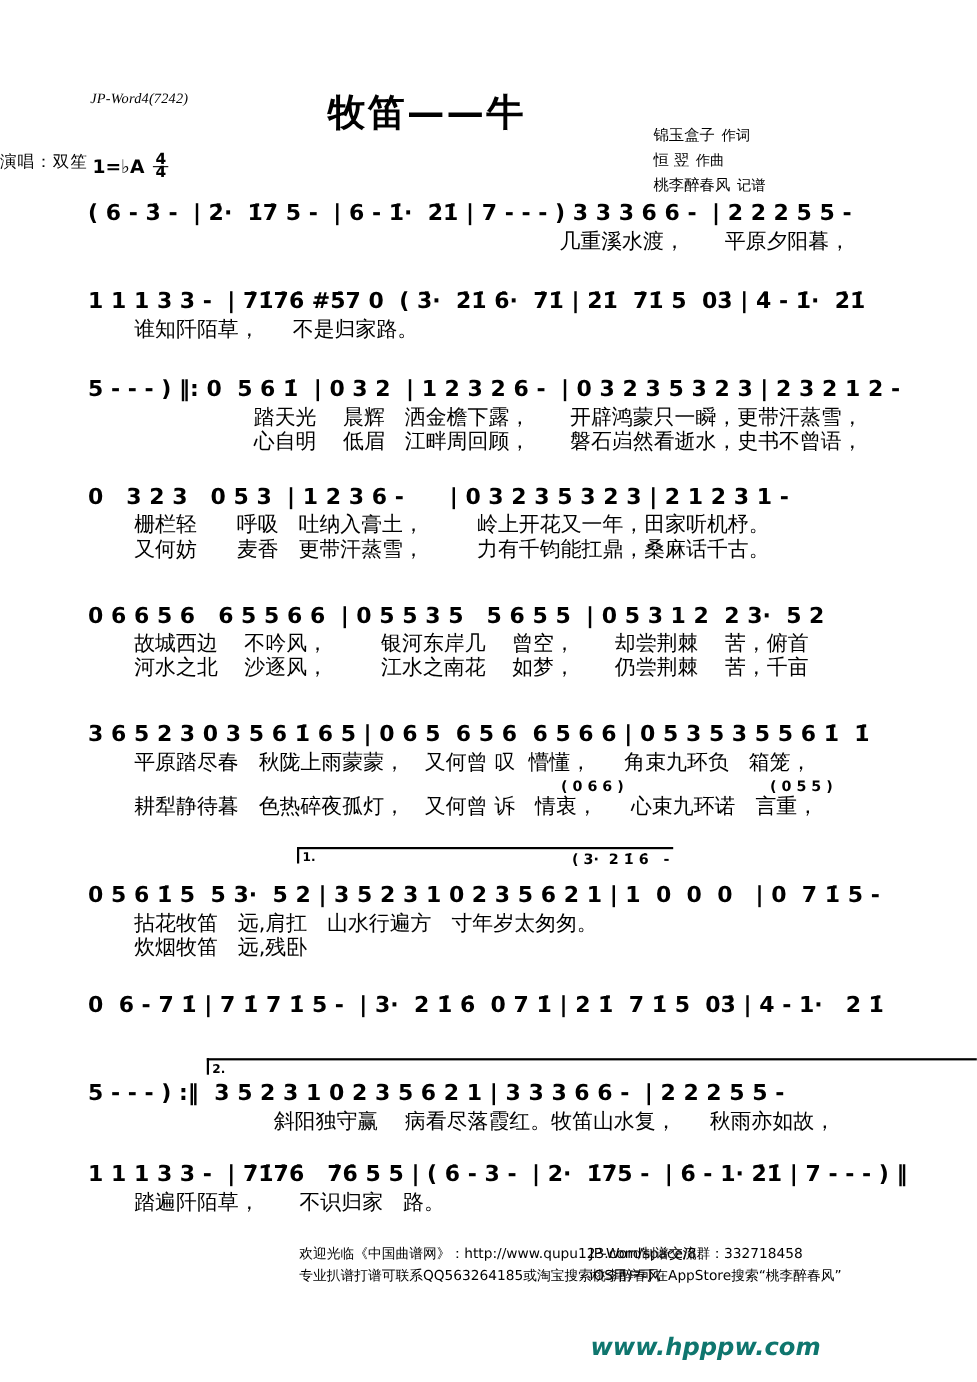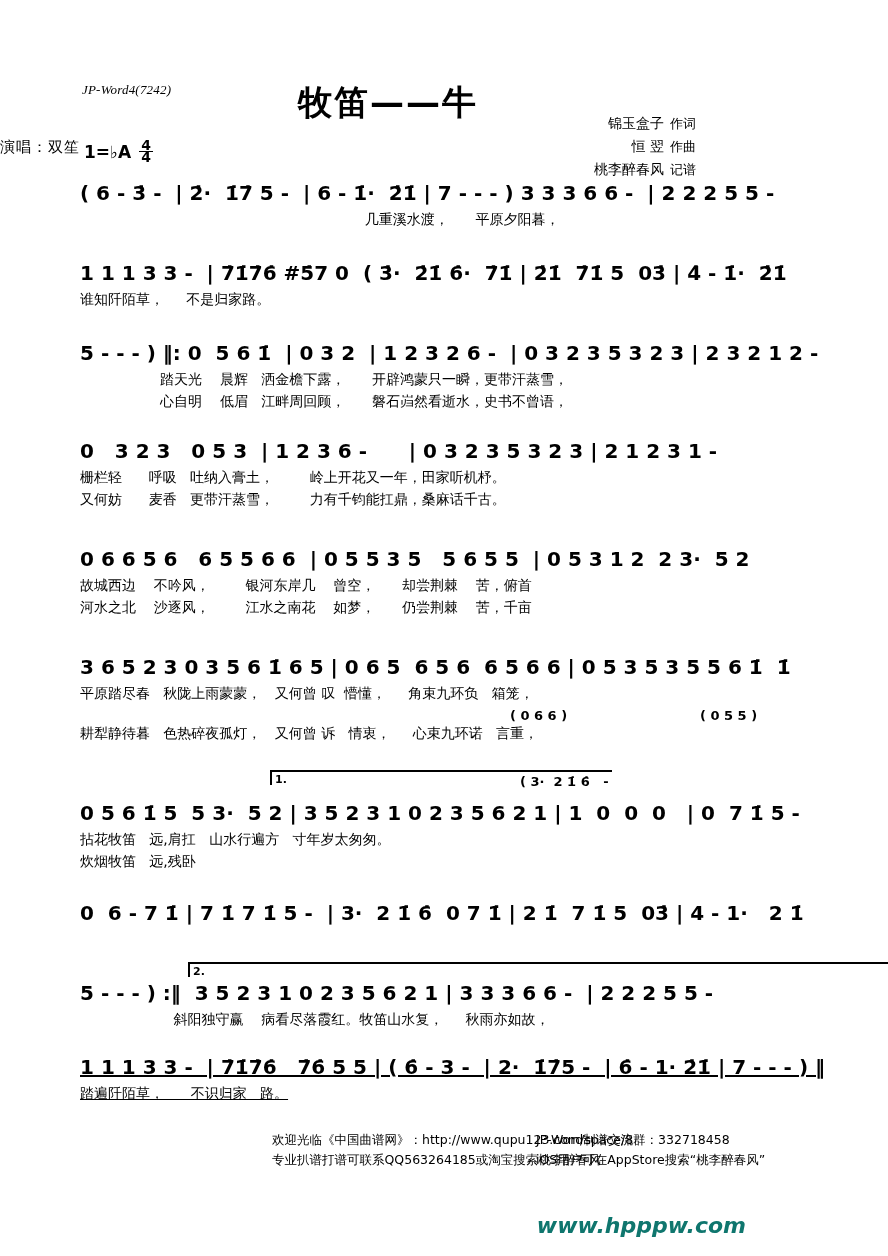--- a/index.html
+++ b/index.html
@@ -25,21 +25,20 @@
     font-family:"DejaVu Sans", sans-serif;
     font-weight:bold;font-size:34px;letter-spacing:2px;
   }
   .singer{
     position:absolute;left:0;right:0;top:138px;
     font-family:"DejaVu Sans", sans-serif;
     font-size:15px;letter-spacing:1px;
   }
   .credits{
     position:absolute;right:80px;top:112px;
-    text-align:right;
     font-family:"DejaVu Sans", sans-serif;
     font-size:14px;line-height:22px;
   }
   .credits .nm2{letter-spacing:0px;}
   .credits .role{font-size:13px;margin-left:6px;}
 
   .keysig{
     position:absolute;left:84px;top:140px;
     font-family:"DejaVu Sans", sans-serif;
     font-size:17px;font-weight:bold;
@@ -56,24 +55,25 @@
   .notes{
     font-family:"DejaVu Sans", sans-serif;
     font-size:20px;
     font-weight:bold;
     letter-spacing:0px;
     white-space:pre;
     line-height:30px;
   }
   .lyric{
     font-family:"DejaVu Sans", sans-serif;
-    font-size:14px;
+    font-size:19px;
     white-space:pre;
     line-height:22px;
     letter-spacing:0px;
+    margin-left:42px;
   }
   .small-notes{
     font-family:"DejaVu Sans", sans-serif;
     font-size:13px;font-weight:bold;white-space:pre;
   }
   .volta{
     position:absolute;
     border-left:2px solid #000;
     border-top:2px solid #000;
     height:13px;
@@ -176,21 +176,21 @@
   </div>
 
   <div class="system" style="top:962px;">
     <div class="volta" style="left:108px;top:0px;width:700px;">
         <span>2.</span>
       </div>
     <div class="notes" style="margin-top:16px;">5 - - - ) :‖  3 5 2 3 1 0 2 3 5 6 2 1 | 3 3 3 6 6 -  | 2 2 2 5 5 -</div>
     <div class="lyric">                     斜阳独守赢    病看尽落霞红。牧笛山水复，     秋雨亦如故，</div>
   </div>
 
-  <div class="system" style="top:1052px;text-decoration:underline;">
+  <div class="system" style="top:1052px;">
     <div class="notes">1 1 1 3 3 -  | 7̇1̇7̇6̇   7̇6̇ 5 5 | ( 6̇ - 3 -  | 2·  1̇7̇5 -  | 6̇ - 1· 2̇1̇ | 7 - - - ) ‖</div>
     <div class="lyric">踏遍阡陌草，      不识归家   路。</div>
   </div>
 
   <div class="footer">
     <div>欢迎光临《中国曲谱网》：http://www.qupu123.com/space/8</div>
     <div>专业扒谱打谱可联系QQ563264185或淘宝搜索桃李醉春风</div>
   </div>
   <div class="footer2">
     <div>JP-Word制谱交流群：332718458</div>

